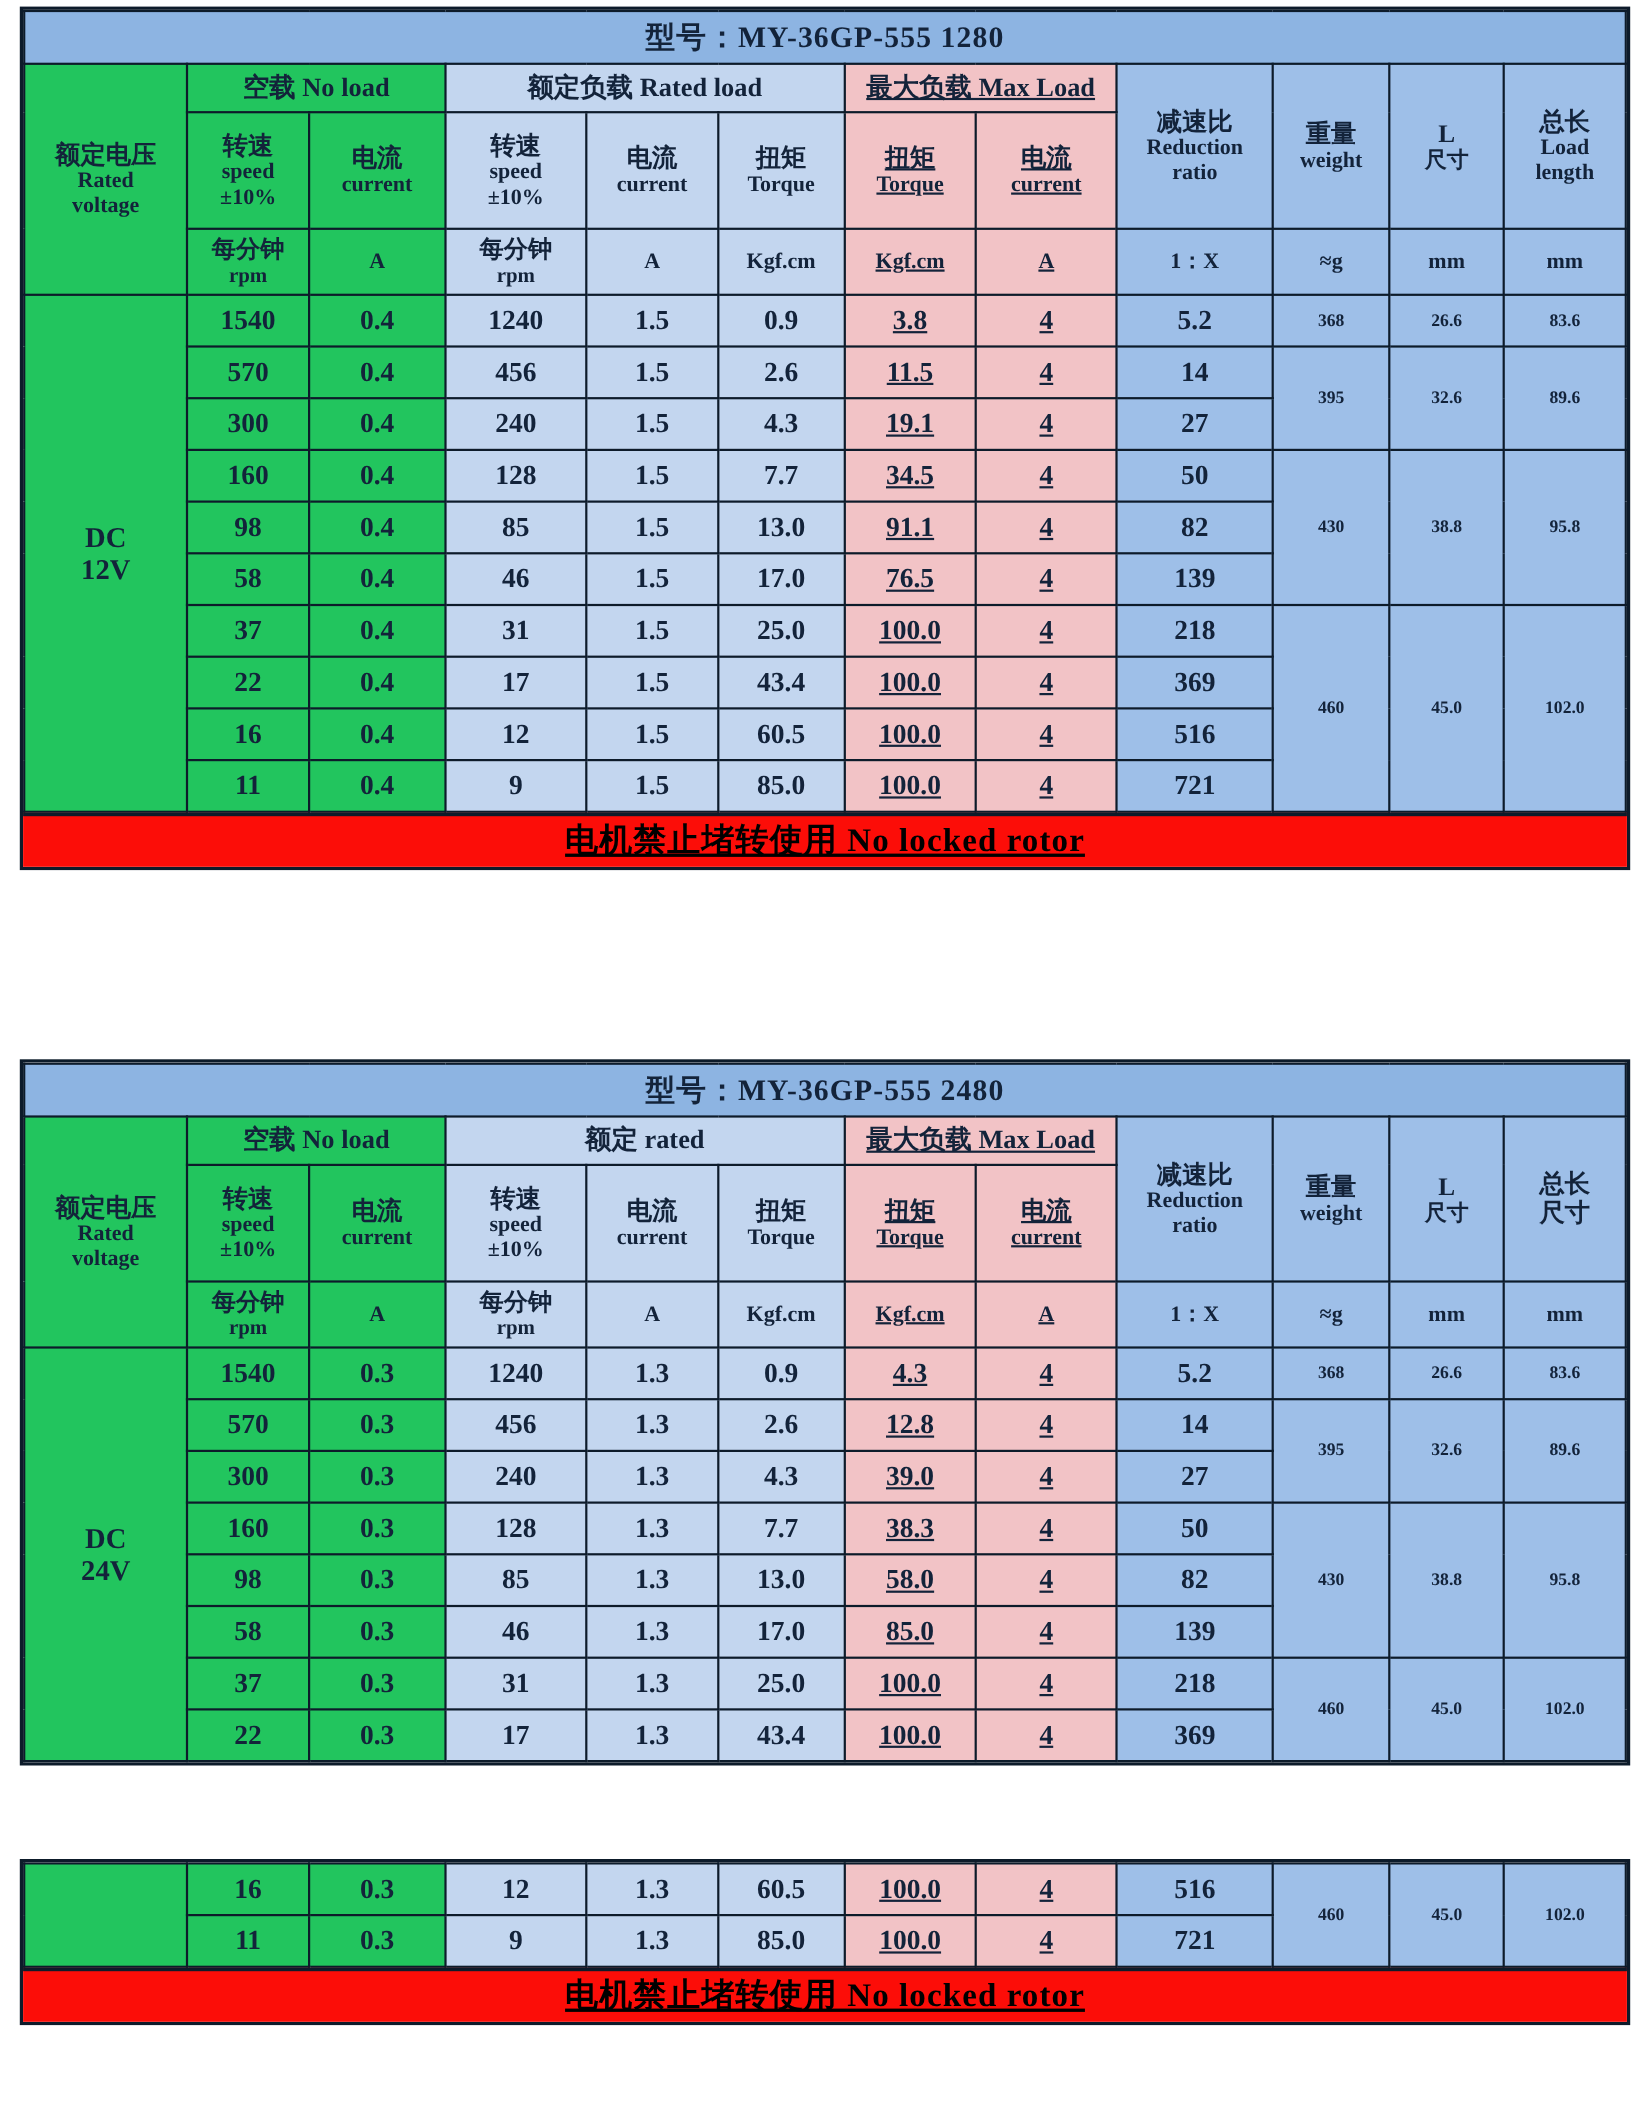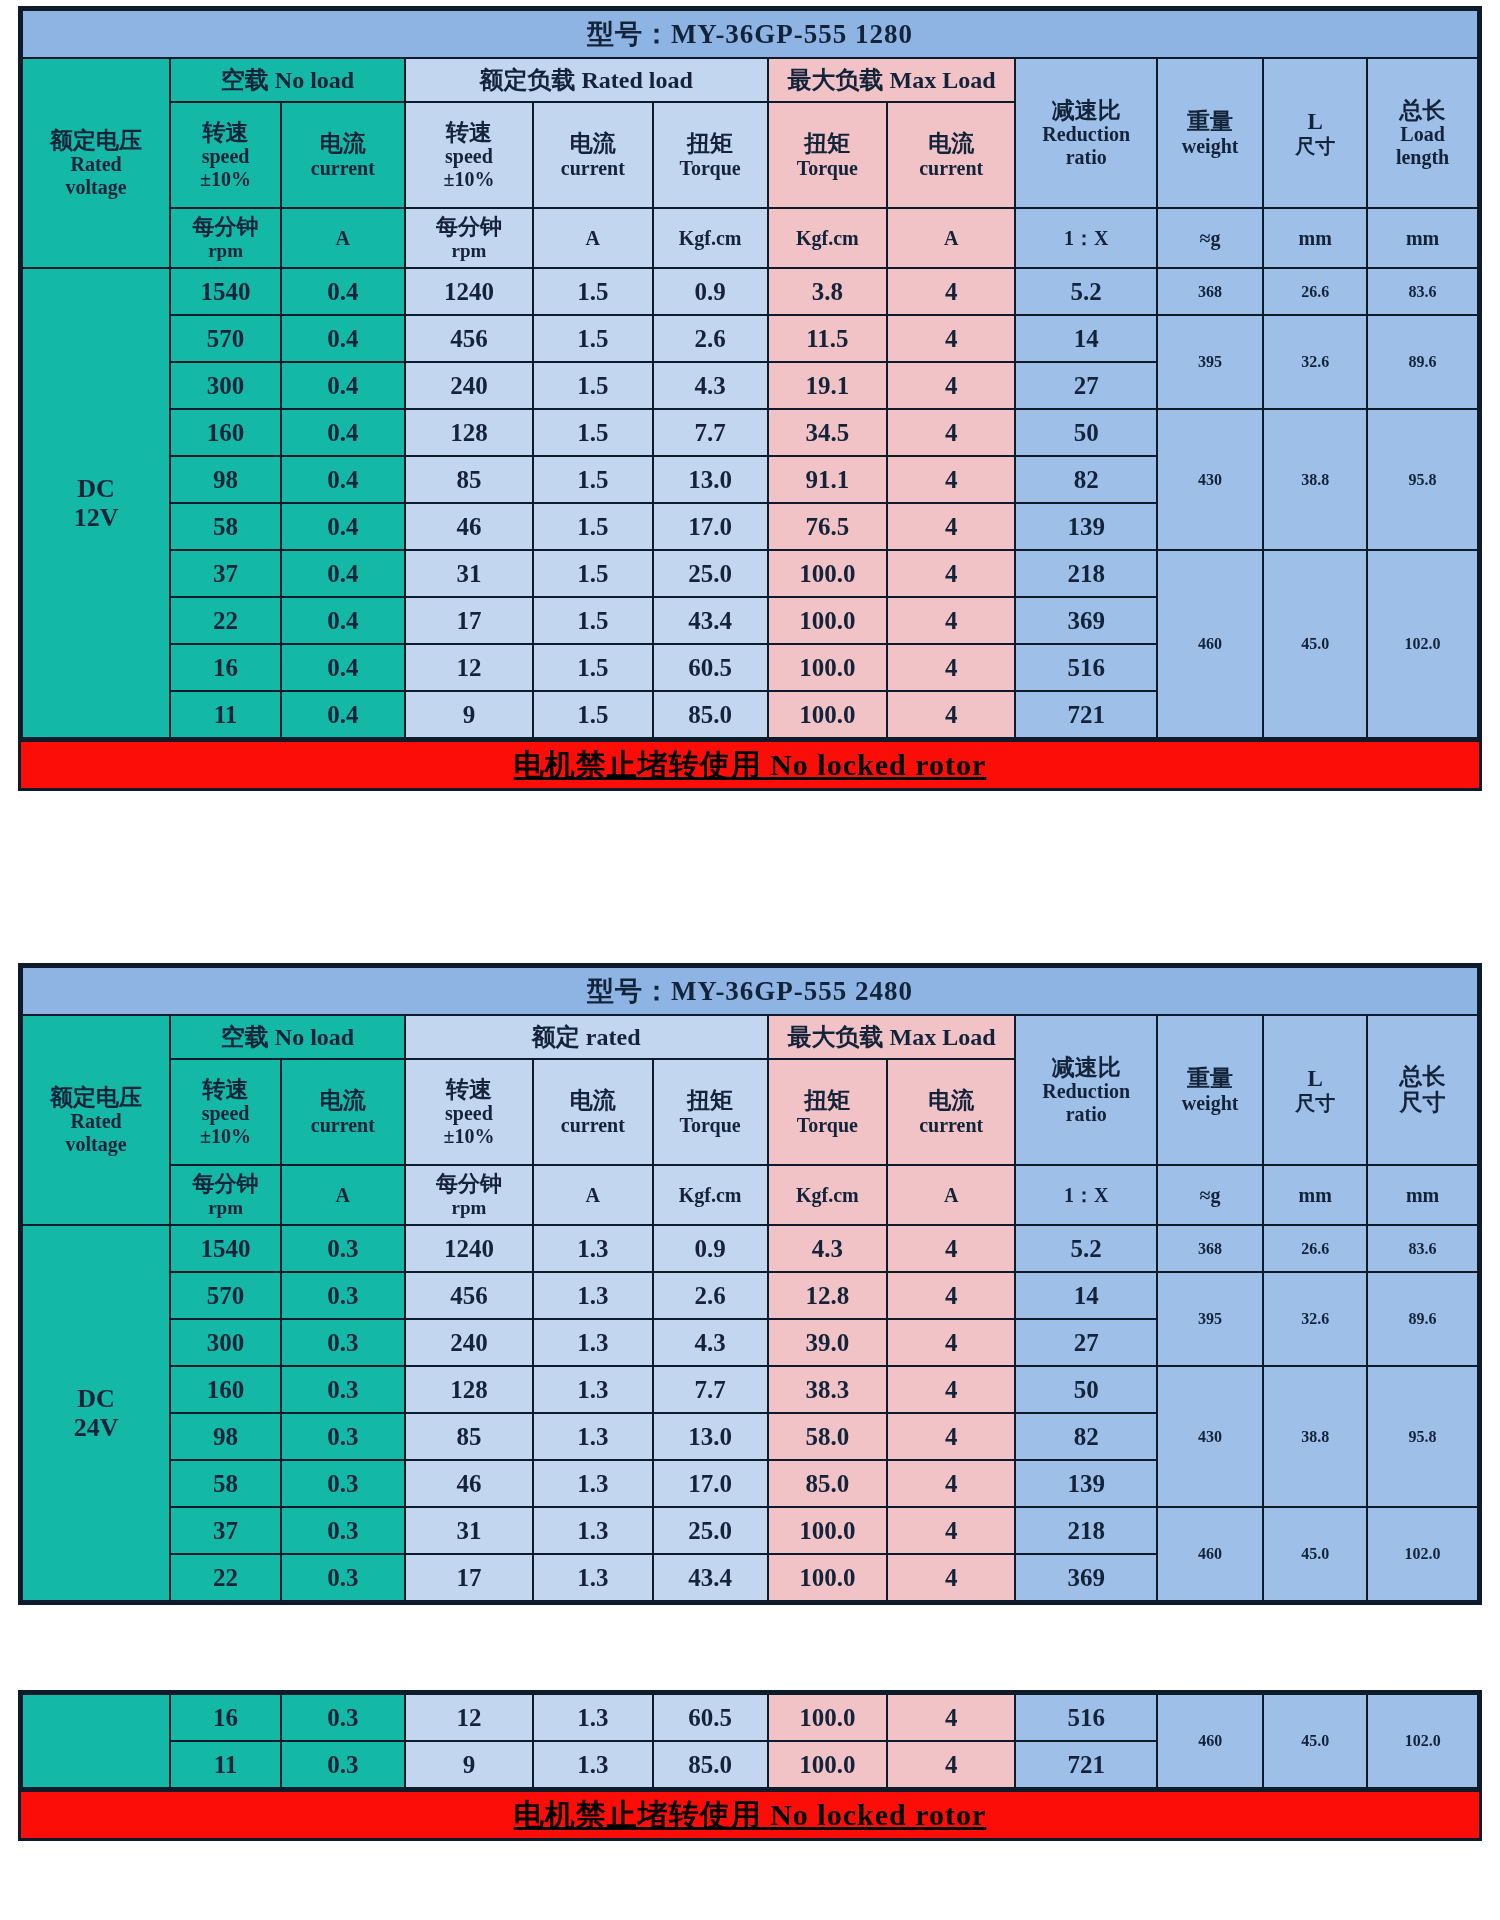--- a/index.html
+++ b/index.html
@@ -35,23 +35,23 @@
     text-align: center;
     vertical-align: middle;
     font-weight: bold;
     color: #13233a;
     padding: 0;
     line-height: 1.12;
   }
 
   
   .c-title   { background: #8db4e2; font-size: 27px; height: 46px; letter-spacing: 1px; }
-  .c-cream   { background: #14b8a6; }
+  .c-cream   { background: #22c55e; }
   .c-lblue   { background: #c3d6ef; }
-  .c-pink    { background: #f2c3c6; }
+  .c-pink    { background: #f2c3c6; text-decoration: underline; }
   .c-blue    { background: #9ebfe8; }
 
   .grp-head   { font-size: 24px; height: 42px; }
   .sub-head   { font-size: 21px; height: 104px; }
   .unit-head  { font-size: 20px; height: 58px; }
   .voltcell   { font-size: 26px; }
 
   .data-cell  { font-size: 25px; height: 45px; }
   .span-cell  { font-size: 16px; }
 

